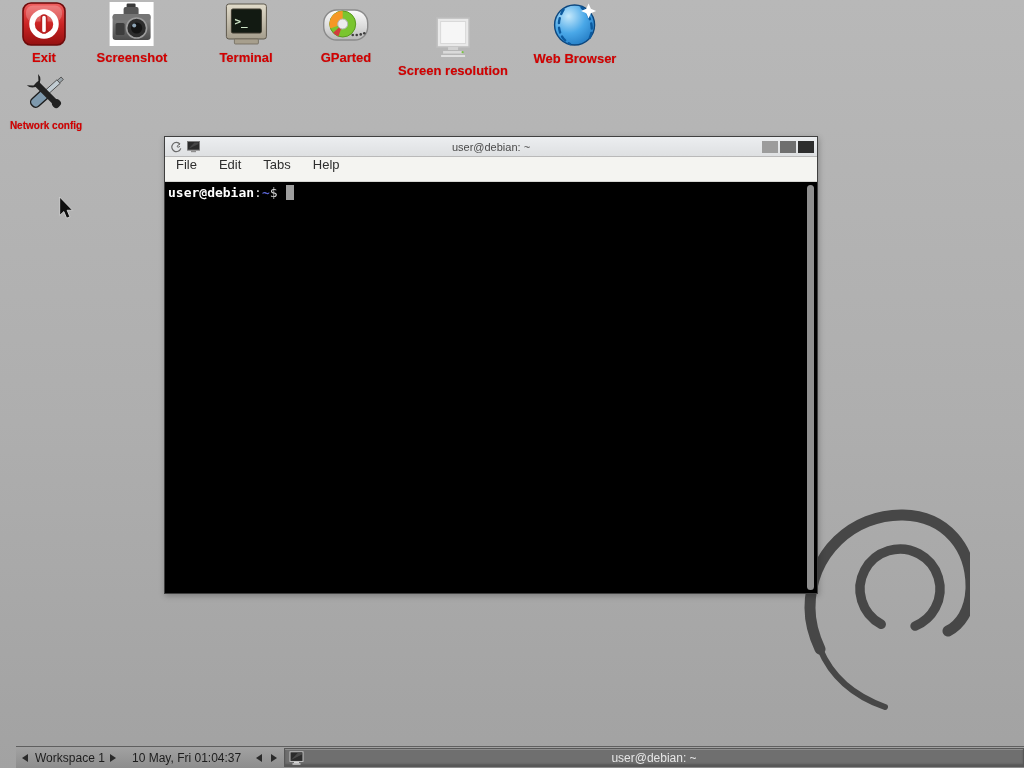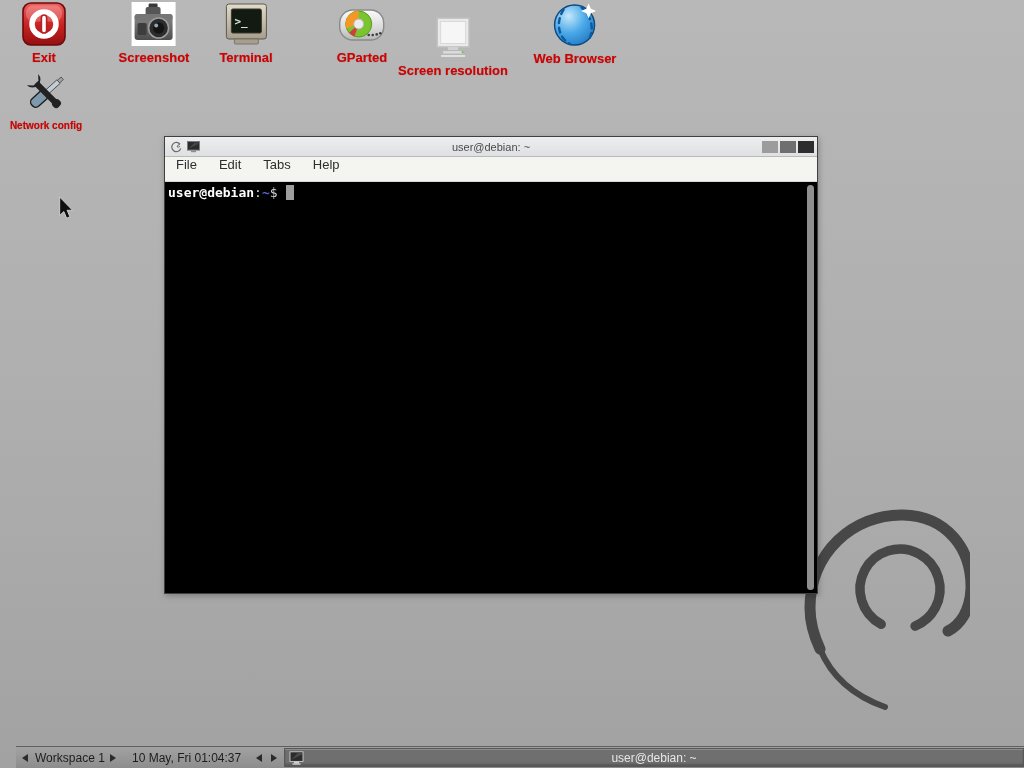--- a/index.html
+++ b/index.html
@@ -110,21 +110,21 @@
       </linearGradient>
         </defs>
       <rect x="1" y="1" width="42" height="42" rx="8" fill="url(#g-red)" stroke="#6d0a0a" stroke-width="1.6"></rect>
       <rect x="4" y="3.5" width="36" height="16" rx="7" fill="#ffffff" opacity="0.22"></rect>
       <circle cx="22" cy="22" r="12" fill="none" stroke="#ffffff" stroke-width="5.5"></circle>
       <rect x="19.4" y="13" width="5.2" height="18" rx="2.6" fill="#ffffff" stroke="#bb2020" stroke-width="1.6"></rect>
     </svg>
     <div class="lbl">Exit</div>
   </div>
 
-  <div class="dicon" style="left:154px; top:2px;text-align:right;">
+  <div class="dicon" style="left:132px; top:2px;text-align:right;">
     <svg class="ic" width="46" height="44" viewBox="0 0 46 44">
       <defs>
           <linearGradient id="g-cam" x1="0" y1="0" x2="0" y2="1">
         <stop offset="0" stop-color="#8d8d8d"></stop>
             <stop offset="1" stop-color="#4c4c4c"></stop>
       </linearGradient>
         </defs>
       <rect x="1" y="0" width="44" height="44" fill="#ffffff"></rect>
       <rect x="18" y="1.5" width="9" height="6" rx="1.2" fill="#3a3a3a"></rect>
       <rect x="15" y="5" width="15" height="10" rx="2" fill="#565656"></rect>
@@ -147,21 +147,21 @@
       </linearGradient>
         </defs>
       <rect x="3" y="2" width="40" height="35" rx="2.5" fill="url(#g-crt)" stroke="#5d584c"></rect>
       <rect x="8" y="7" width="30" height="24" rx="1.5" fill="#121a12" stroke="#3c382e"></rect>
       <text x="11" y="23" font-family="DejaVu Sans Mono, monospace" font-size="11" font-weight="bold" fill="#cfe6c8">&gt;_</text>
       <rect x="11" y="37" width="24" height="5" rx="1" fill="#a79f8d" stroke="#6e685c" stroke-width="0.8"></rect>
     </svg>
     <div class="lbl">Terminal</div>
   </div>
 
-  <div class="dicon" style="left:346px; top:4px;margin-left:16px;">
+  <div class="dicon" style="left:346px; top:4px;">
     <svg class="ic" width="48" height="42" viewBox="0 0 48 42">
       <defs>
           <linearGradient id="g-disk" x1="0" y1="0" x2="0" y2="1">
         <stop offset="0" stop-color="#fbfbfb"></stop>
             <stop offset="0.6" stop-color="#d9d9d9"></stop>
             <stop offset="1" stop-color="#b7b7b7"></stop>
       </linearGradient>
         </defs>
       <rect x="2" y="6" width="44" height="30" rx="13" fill="url(#g-disk)" stroke="#8a8a8a" stroke-width="1.4"></rect>
       <circle cx="21" cy="20" r="13" fill="#7ac52f" stroke="#5a9a20" stroke-width="1"></circle>

